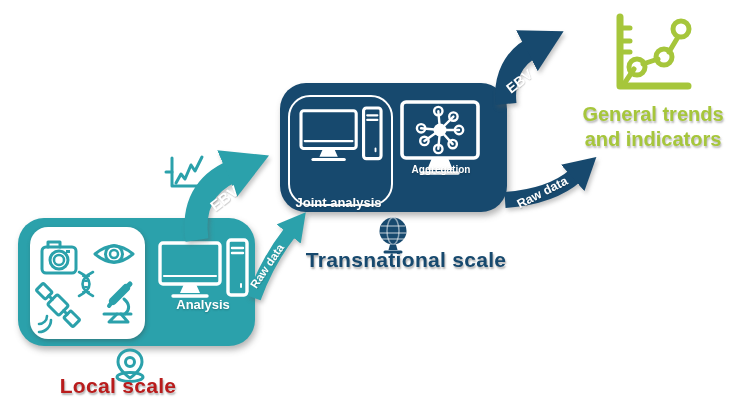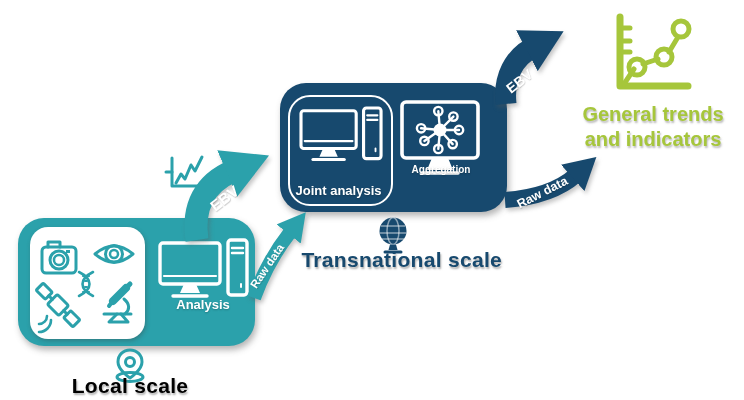--- a/index.html
+++ b/index.html
@@ -14,26 +14,26 @@
   .box-local{left:18px;top:218px;width:237px;height:128px;background:#2BA1AB;}
   .box-trans{left:280px;top:83px;width:227px;height:129px;background:#17496E;}
   .inner-white{position:absolute;left:30px;top:227px;width:115px;height:112px;background:#fff;border-radius:18px;box-shadow:1px 2px 4px rgba(60,60,60,.35);}
   .inner-outline{position:absolute;left:288px;top:95px;width:101px;height:107px;border:2.5px solid #fff;border-radius:22px;}
   
   svg.layer{position:absolute;left:0;top:0;}
   .arrow-shadow{filter:drop-shadow(2px 3px 2px rgba(90,90,90,.35));}
   
   .lbl{position:absolute;font-weight:bold;text-align:center;}
   .scale-label{font-size:21px;letter-spacing:.3px;text-shadow:1px 2px 2px rgba(110,110,110,.55);}
-  .local-label{left:40px;top:374px;width:180px;color:#000000;}
-  .trans-label{left:282px;top:248px;width:220px;color:#17496E;text-align:right;}
+  .local-label{left:28px;top:374px;width:180px;color:#b91c1c;}
+  .trans-label{left:296px;top:248px;width:220px;color:#17496E;}
   .green-label{left:556px;top:102px;width:194px;color:#A6C63B;font-size:20px;line-height:25px;text-shadow:1px 2px 2px rgba(120,120,120,.5);}
   .in-box{color:#fff;text-shadow:0 1px 2px rgba(0,0,0,.25);}
   .analysis-label{left:157px;top:297px;width:92px;font-size:13px;}
-  .joint-label{left:288px;top:183px;width:101px;font-size:13px;text-align:center;}
+  .joint-label{left:288px;top:195px;width:101px;font-size:13px;text-align:center;}
   .agg-label{left:394px;top:164px;width:94px;font-size:10px;}
   .arrow-label{position:absolute;font-weight:bold;color:#fff;white-space:nowrap;transform-origin:0 50%;text-shadow:0 1px 1px rgba(0,0,0,.2);}
   .teal-ebv{left:212px;top:199px;font-size:15px;transform:rotate(-37deg);}
   .teal-raw{left:253px;top:281px;font-size:11.5px;transform:rotate(-56deg);}
   .navy-ebv{left:508px;top:82px;font-size:14px;transform:rotate(-38deg);}
   .navy-raw{left:518px;top:198px;font-size:12.5px;transform:rotate(-27deg);}
 </style>
 </head>
 <body>
 

